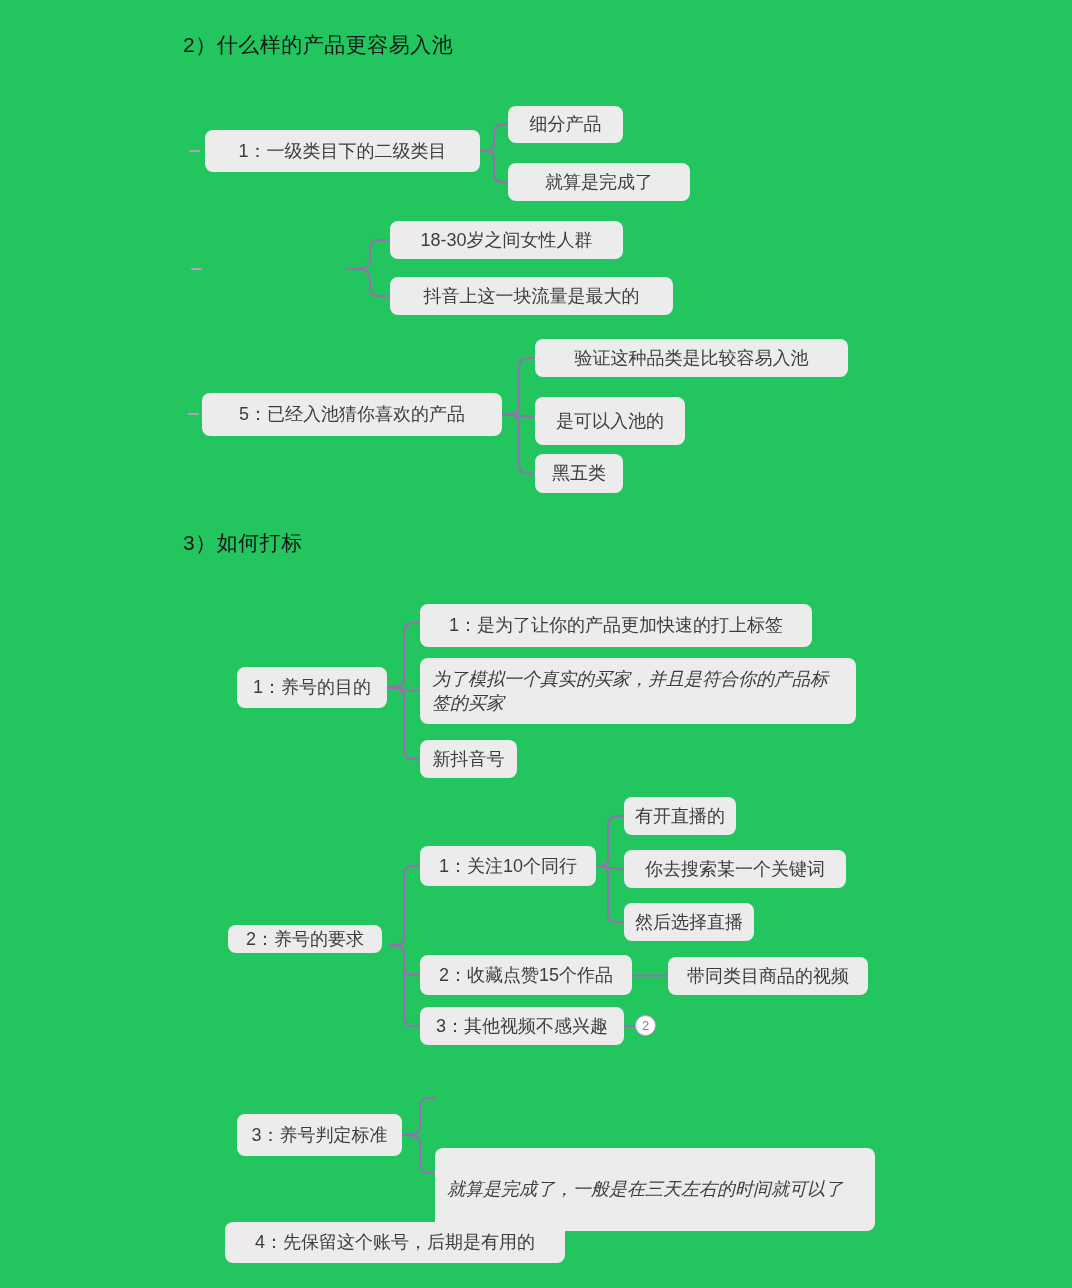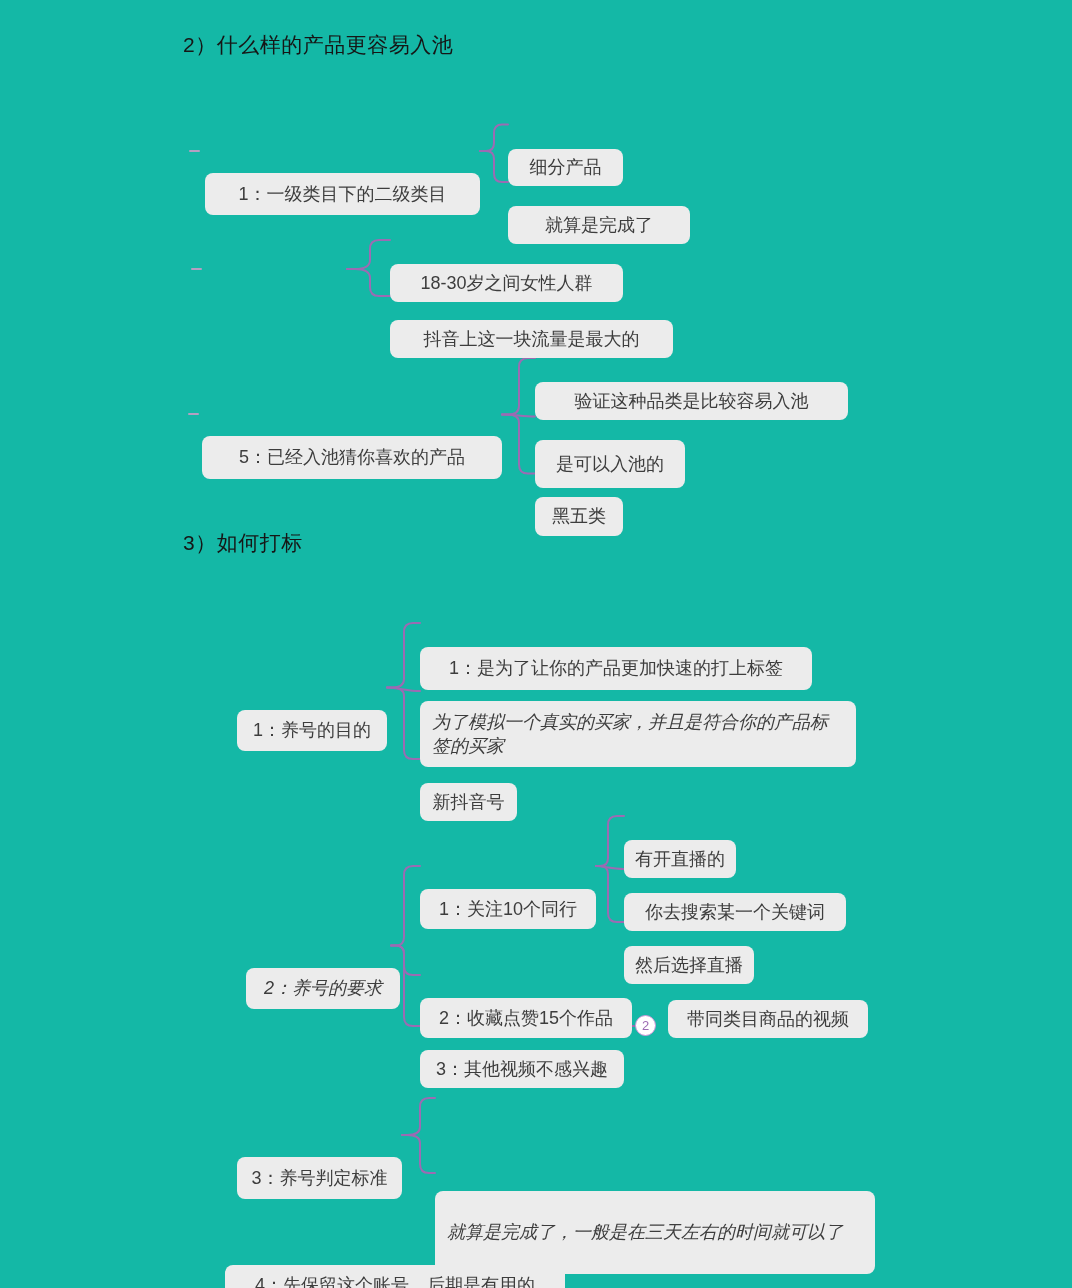--- a/index.html
+++ b/index.html
@@ -1,30 +1,30 @@
 <!DOCTYPE html>
 <html><head>
 <meta charset="utf-8">
 <style>
   html,body { margin:0; padding:0; background:#ffffff; }
   body { font-family:"Liberation Sans","DejaVu Sans",sans-serif; }
   .stage {
-    position:relative; width:1072px; height:1288px; background:#14b8a6;
+    position:relative; width:1072px; height:1288px; background:#22c55e;
     overflow:hidden;
   }
   .conn-layer { position:absolute; left:0; top:0; width:1072px; height:1288px; }
   .sec-title {
     position:absolute; font-size:21px; font-weight:500; color:#161616;
     letter-spacing:0.5px; white-space:nowrap;
   }
   .node {
     position:absolute; background:#ececec; border-radius:8px;
     color:#3d3d3d; font-size:18px; line-height:1.35;
     display:flex; align-items:center; justify-content:center;
-    padding:0 10px; box-sizing:border-box; white-space:nowrap;margin-top:43px;
+    padding:0 10px; box-sizing:border-box; white-space:nowrap;
   }
   .node.multi {
     white-space:normal; justify-content:flex-start; text-align:left;
     padding:6px 12px;
   }
   .badge {
     position:absolute; width:21px; height:21px; border-radius:50%;
     border:1.6px solid #cf94d8; color:#9c6bb3; background:#ffffff;
     font-size:13px; display:flex; align-items:center; justify-content:center;
     box-sizing:border-box;
@@ -88,21 +88,21 @@
   <div class="node" style="left:535px; top:397px; min-width:150px; height:48px;">是可以入池的</div>
   <div class="node" style="left:535px; top:454px; min-width:88px; height:39px;">黑五类</div>
 
   <div class="sec-title" style="left:183px; top:529px;">3）如何打标</div>
 
   <div class="node" style="left:237px; top:667px; min-width:150px; height:41px;">1：养号的目的</div>
   <div class="node" style="left:420px; top:604px; min-width:392px; height:43px;">1：是为了让你的产品更加快速的打上标签</div>
   <div class="node multi" style="left:420px; top:658px; width:436px; height:66px;font-style:italic;">为了模拟一个真实的买家，并且是符合你的产品标签的买家</div>
   <div class="node" style="left:420px; top:740px; min-width:97px; height:38px;">新抖音号</div>
 
-  <div class="node" style="left:246px; top:925px; min-width:154px; height:41px;font-style:italic;">2：养号的要求</div>
+  <div class="node" style="left:228px; top:925px; min-width:154px; height:28px;">2：养号的要求</div>
   <div class="node" style="left:420px; top:846px; min-width:176px; height:40px;">1：关注10个同行</div>
   <div class="node" style="left:624px; top:797px; min-width:112px; height:38px;">有开直播的</div>
   <div class="node" style="left:624px; top:850px; min-width:222px; height:38px;">你去搜索某一个关键词</div>
   <div class="node" style="left:624px; top:903px; min-width:130px; height:38px;">然后选择直播</div>
   <div class="node" style="left:420px; top:955px; min-width:212px; height:40px;">2：收藏点赞15个作品</div>
   <div class="node" style="left:668px; top:957px; min-width:200px; height:38px;">带同类目商品的视频</div>
   <div class="node" style="left:420px; top:1007px; min-width:204px; height:38px;">3：其他视频不感兴趣</div>
   <div class="badge" style="left:635px; top:1015px;">2</div>
 
   <div class="node" style="left:237px; top:1114px; min-width:165px; height:42px;">3：养号判定标准</div>

